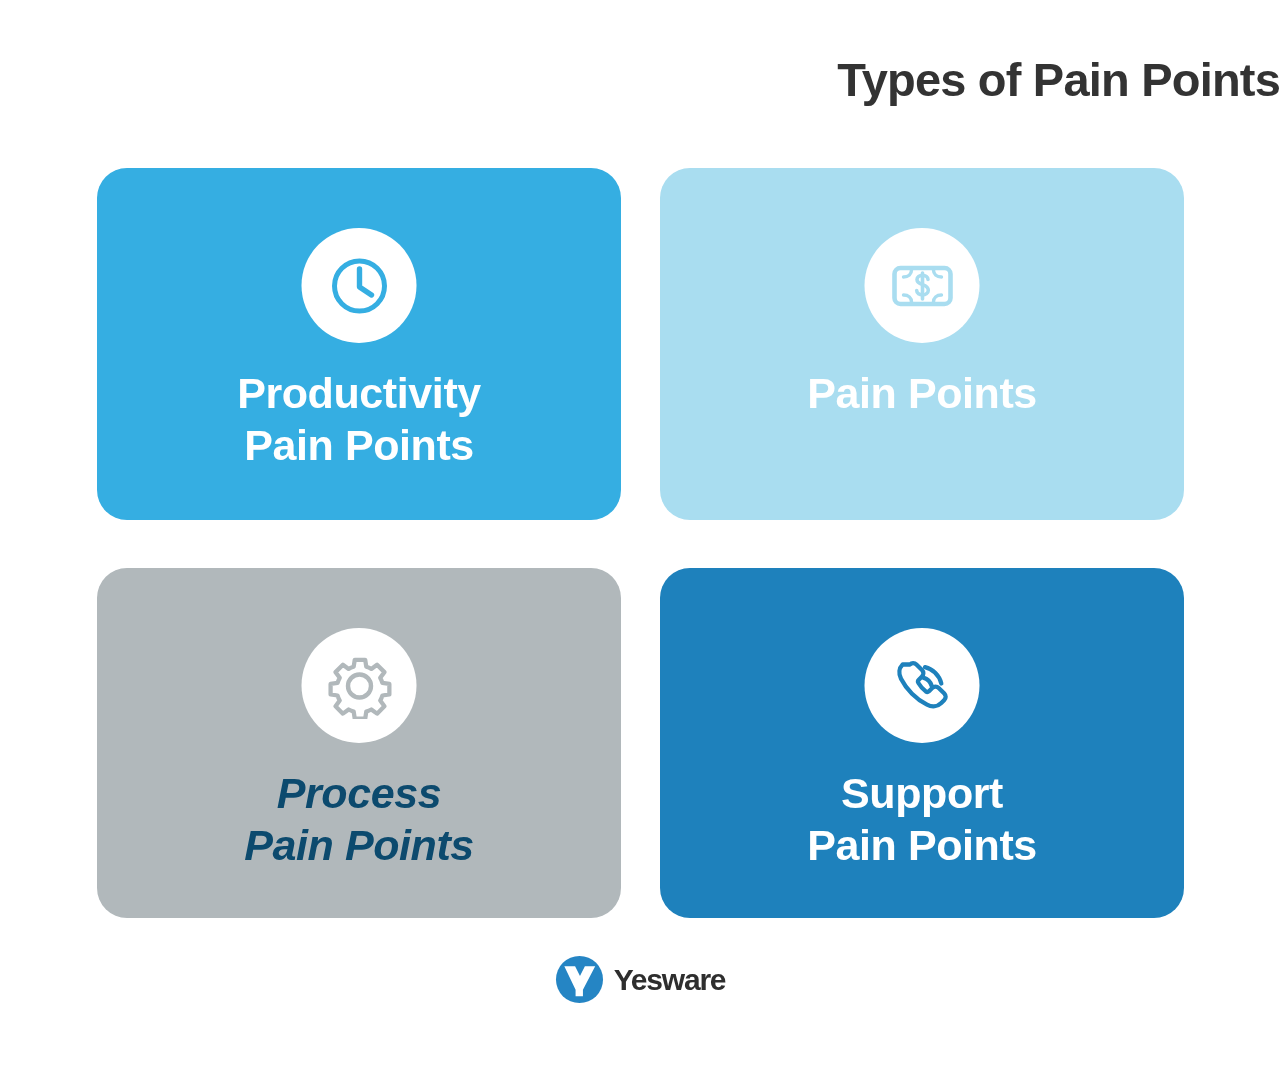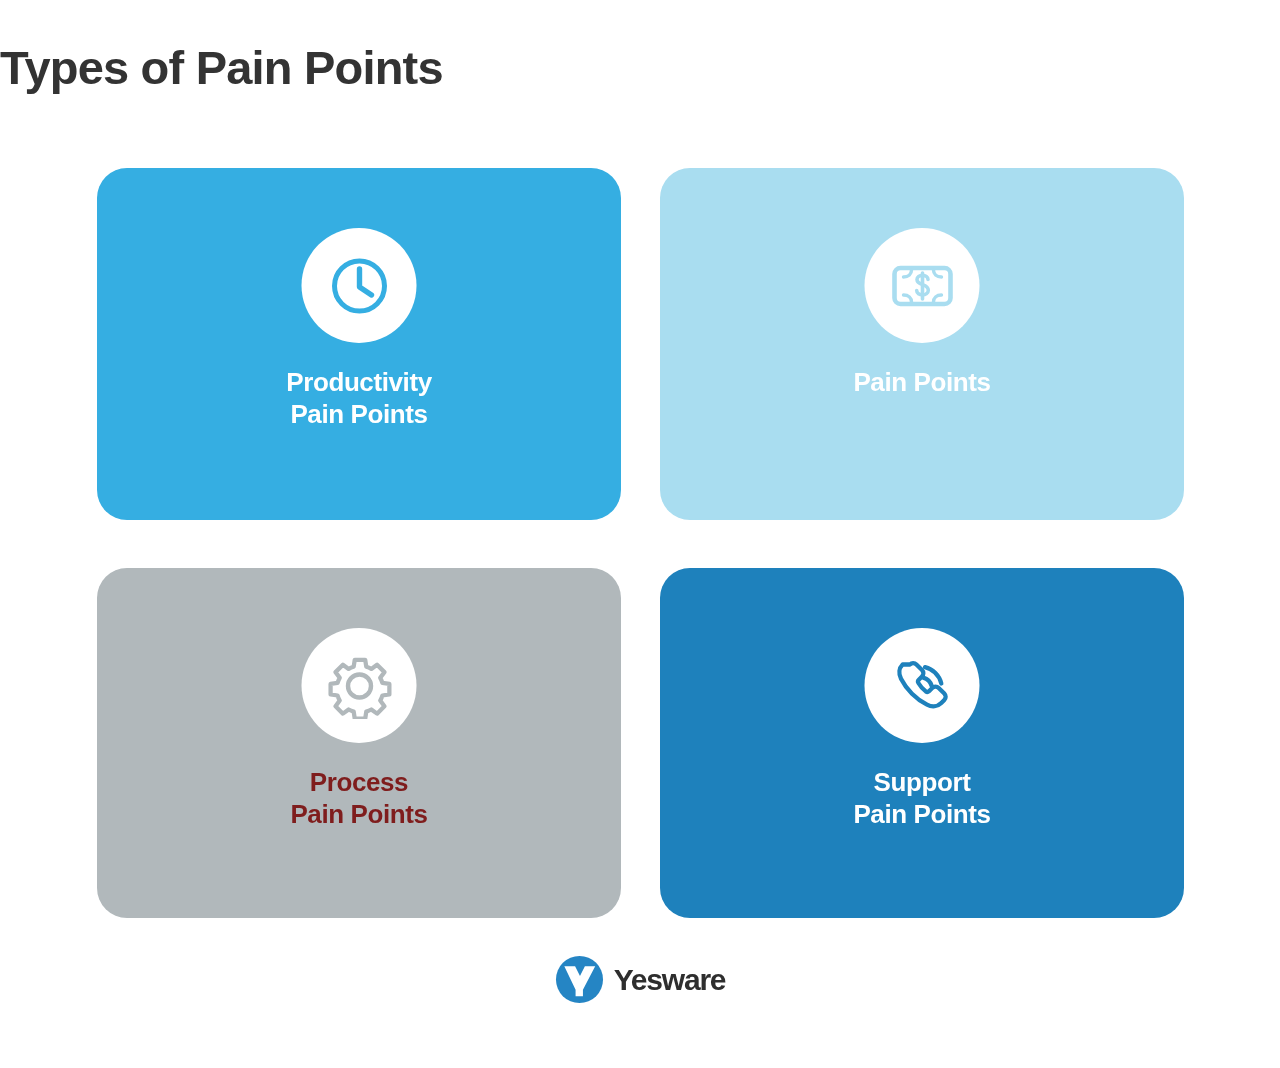--- a/index.html
+++ b/index.html
@@ -15,24 +15,24 @@
   .page {
     position: relative;
     width: 1280px;
     height: 1068px;
     background: #ffffff;
   }
 
   
   .page-title {
     position: absolute;
-    top: 40px;
+    top: 52px;
     left: 0;
     width: 1280px;
-    text-align: left;
+    text-align: right;
     font-size: 47px;
     font-weight: bold;
     letter-spacing: -0.8px;
     color: #333333;
     font-family: "Liberation Sans", sans-serif;
   }
 
   
   .card-grid {
     position: absolute;
@@ -71,21 +71,21 @@
 
   .card-icon-wrap svg { display: block; }
 
   .card-label {
     position: absolute;
     top: 199px;
     left: 0;
     width: 100%;
     text-align: center;
     color: #ffffff;
-    font-size: 26px;
+    font-size: 43px;
     font-weight: bold;
     line-height: 1.22;
     letter-spacing: -0.4px;
     font-family: "Liberation Sans", sans-serif;
   }
   .card-label .l2 { display: block; }
 
   
   .brand {
     position: absolute;
@@ -159,21 +159,21 @@
             <path d="M27.6 5.5 h10.8 l1.1 7.2 a21 21 0 0 1 5.2 2.2 l5.9 -4.3 l7.6 7.6 l-4.3 5.9
                      a21 21 0 0 1 2.2 5.2 l7.2 1.1 v10.8 l-7.2 1.1 a21 21 0 0 1 -2.2 5.2 l4.3 5.9
                      l-7.6 7.6 l-5.9 -4.3 a21 21 0 0 1 -5.2 2.2 l-1.1 7.2 h-10.8 l-1.1 -7.2
                      a21 21 0 0 1 -5.2 -2.2 l-5.9 4.3 l-7.6 -7.6 l4.3 -5.9 a21 21 0 0 1 -2.2 -5.2
                      l-7.2 -1.1 v-10.8 l7.2 -1.1 a21 21 0 0 1 2.2 -5.2 l-4.3 -5.9 l7.6 -7.6
                      l5.9 4.3 a21 21 0 0 1 5.2 -2.2 z" stroke="#B1B8BB" stroke-width="4.4" stroke-linejoin="round" transform="translate(0.5,0.5) scale(0.97) translate(1,1)"></path>
             <circle cx="33" cy="33" r="11.5" stroke="#B1B8BB" stroke-width="4.4"></circle>
           </svg>
         </span>
       </div>
-      <div class="card-label" style="color: #7f1d1d;">
+      <div class="card-label" style="color: #0c4a6e; font-style: italic;">
         <span class="l1">Process</span>
         <span class="l2">Pain Points</span>
       </div>
     </div>
 
     <div class="card" id="card-3" style="background: rgb(30, 129, 188);">
       <div class="card-icon-wrap" style="background: rgb(255, 255, 255);">
         <span>
           <svg width="66" height="66" viewBox="0 0 66 66" fill="none">
             <path d="M20.4 11.5 a4.6 4.6 0 0 1 6.5 0 l5.6 5.6 a4.6 4.6 0 0 1 0 6.5 l-3.2 3.2

